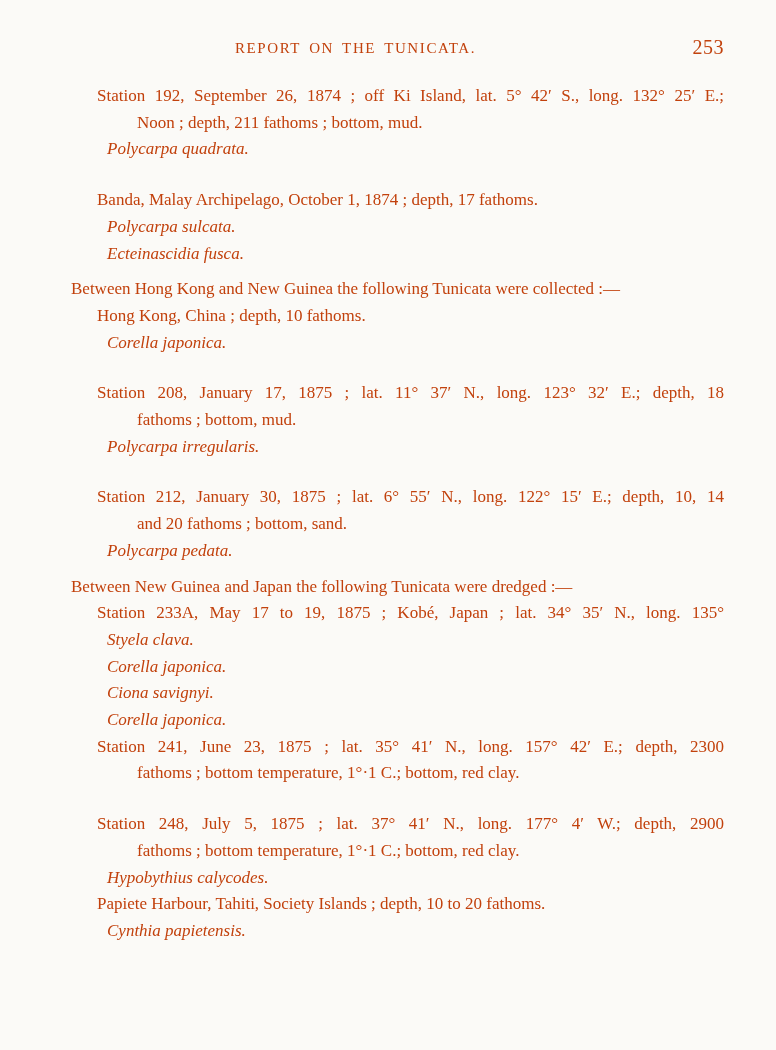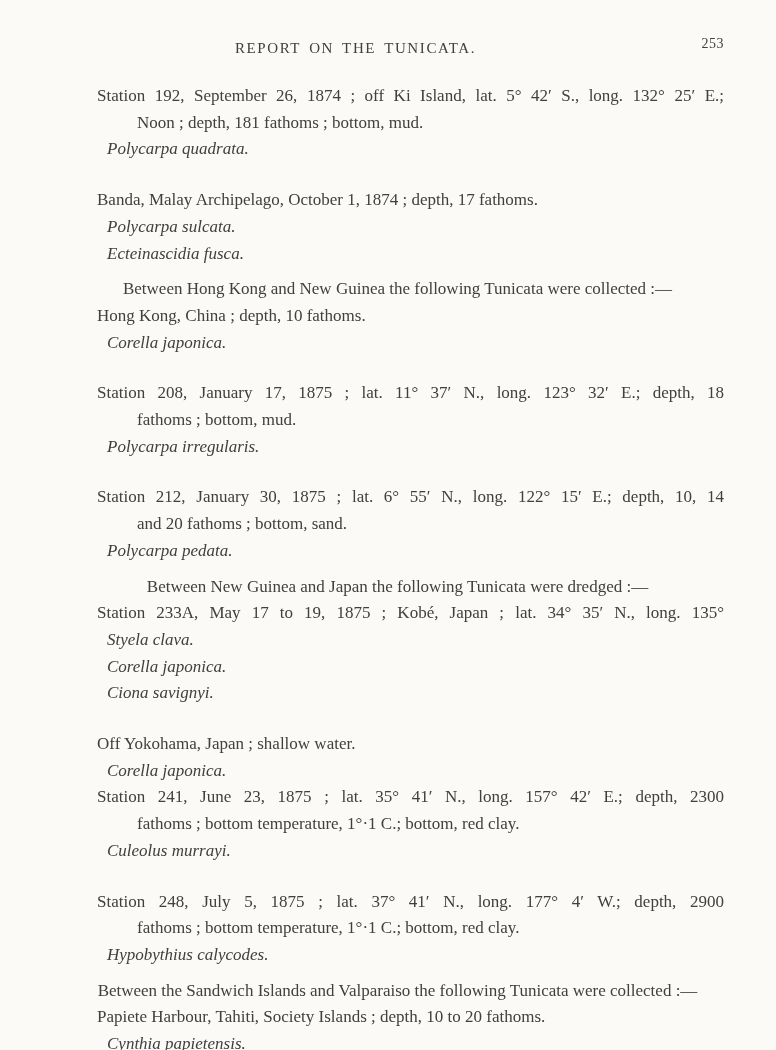--- a/index.html
+++ b/index.html
@@ -5,49 +5,49 @@
   html, body { margin: 0; padding: 0; }
   body {
     width: 776px; height: 1050px;
     background: #fbfaf7;
     overflow: hidden;
   }
   .page {
     position: relative;
     width: 776px; height: 1050px;
     font-family: "Liberation Serif", serif;
-    color: #404040;
+    color: #c2410c;
   }
   .page-header {
     position: absolute;
     top: 40px; left: 55px; right: 52px;
     height: 24px;
   }
   .running-title {
     display: block;
     text-align: center;
     font-size: 15px;
     letter-spacing: 1.6px;
     word-spacing: 3px;
     transform: translateX(-34px);
   }
   .page-number {
     position: absolute;
     top: -4px; right: 0;
-    font-size: 14px;
+    font-size: 20px;
     letter-spacing: 0.5px;
   }
   .page-body {
     position: absolute;
     top: 83px; left: 55px; right: 52px;
     font-size: 17px;
     line-height: 26.7px;
   }
   .line { white-space: pre-wrap; }
-  .indent-0 { margin-left: 16px; text-align: center; }
+  .indent-0 { margin-left: 16px; }
   .indent-1 { margin-left: 42px; }
   .indent-2 { margin-left: 82px; }
   .indent-3 { margin-left: 52px; }
   .italic { font-style: italic; }
   .justify {
     text-align: justify;
     text-align-last: justify;
     text-justify: inter-word;
   }
   .gap-1 { margin-top: 24px; font-family: Liberation Serif, serif; }
@@ -56,44 +56,41 @@
 </head>
 <body>
 
 <div class="page">
   <div class="page-header">
     <span class="running-title">REPORT ON THE TUNICATA.</span>
     <span class="page-number">253</span>
   </div>
   <div class="page-body">
       <div class="line indent-1 justify">Station 192, September 26, 1874 ; off Ki Island, lat. 5° 42′ S., long. 132° 25′ E.;</div>
-      <div class="line indent-2">Noon ; depth, 181 fathoms ; bottom, mud.</div>
+      <div class="line indent-2">Noon ; depth, 211 fathoms ; bottom, mud.</div>
       <div class="line indent-3 italic">Polycarpa quadrata.</div>
       <div class="line indent-1 gap-1">Banda, Malay Archipelago, October 1, 1874 ; depth, 17 fathoms.</div>
       <div class="line indent-3 italic">Polycarpa sulcata.</div>
       <div class="line indent-3 italic">Ecteinascidia fusca.</div>
       <div class="line indent-0 gap-2">Between Hong Kong and New Guinea the following Tunicata were collected :—</div>
       <div class="line indent-1">Hong Kong, China ; depth, 10 fathoms.</div>
       <div class="line indent-3 italic">Corella japonica.</div>
       <div class="line indent-1 justify gap-1">Station 208, January 17, 1875 ; lat. 11° 37′ N., long. 123° 32′ E.; depth, 18</div>
       <div class="line indent-2">fathoms ; bottom, mud.</div>
       <div class="line indent-3 italic">Polycarpa irregularis.</div>
       <div class="line indent-1 justify gap-1">Station 212, January 30, 1875 ; lat. 6° 55′ N., long. 122° 15′ E.; depth, 10, 14</div>
       <div class="line indent-2">and 20 fathoms ; bottom, sand.</div>
       <div class="line indent-3 italic">Polycarpa pedata.</div>
       <div class="line indent-0 gap-2">Between New Guinea and Japan the following Tunicata were dredged :—</div>
       <div class="line indent-1 justify">Station 233A, May 17 to 19, 1875 ; Kobé, Japan ; lat. 34° 35′ N., long. 135°</div>
       <div class="line indent-3 italic">Styela clava.</div>
       <div class="line indent-3 italic">Corella japonica.</div>
       <div class="line indent-3 italic">Ciona savignyi.</div>
-      <div class="line indent-1 gap-1">Off Yokohama, Japan ; shallow water.</div>
       <div class="line indent-3 italic">Corella japonica.</div>
       <div class="line indent-1 justify">Station 241, June 23, 1875 ; lat. 35° 41′ N., long. 157° 42′ E.; depth, 2300</div>
       <div class="line indent-2">fathoms ; bottom temperature, 1°·1 C.; bottom, red clay.</div>
-      <div class="line indent-3 italic">Culeolus murrayi.</div>
       <div class="line indent-1 justify gap-1">Station 248, July 5, 1875 ; lat. 37° 41′ N., long. 177° 4′ W.; depth, 2900</div>
       <div class="line indent-2">fathoms ; bottom temperature, 1°·1 C.; bottom, red clay.</div>
       <div class="line indent-3 italic">Hypobythius calycodes.</div>
-      <div class="line indent-0 gap-2">Between the Sandwich Islands and Valparaiso the following Tunicata were collected :—</div>
       <div class="line indent-1">Papiete Harbour, Tahiti, Society Islands ; depth, 10 to 20 fathoms.</div>
       <div class="line indent-3 italic">Cynthia papietensis.</div>
     </div>
 </div>
 
 </body></html>

